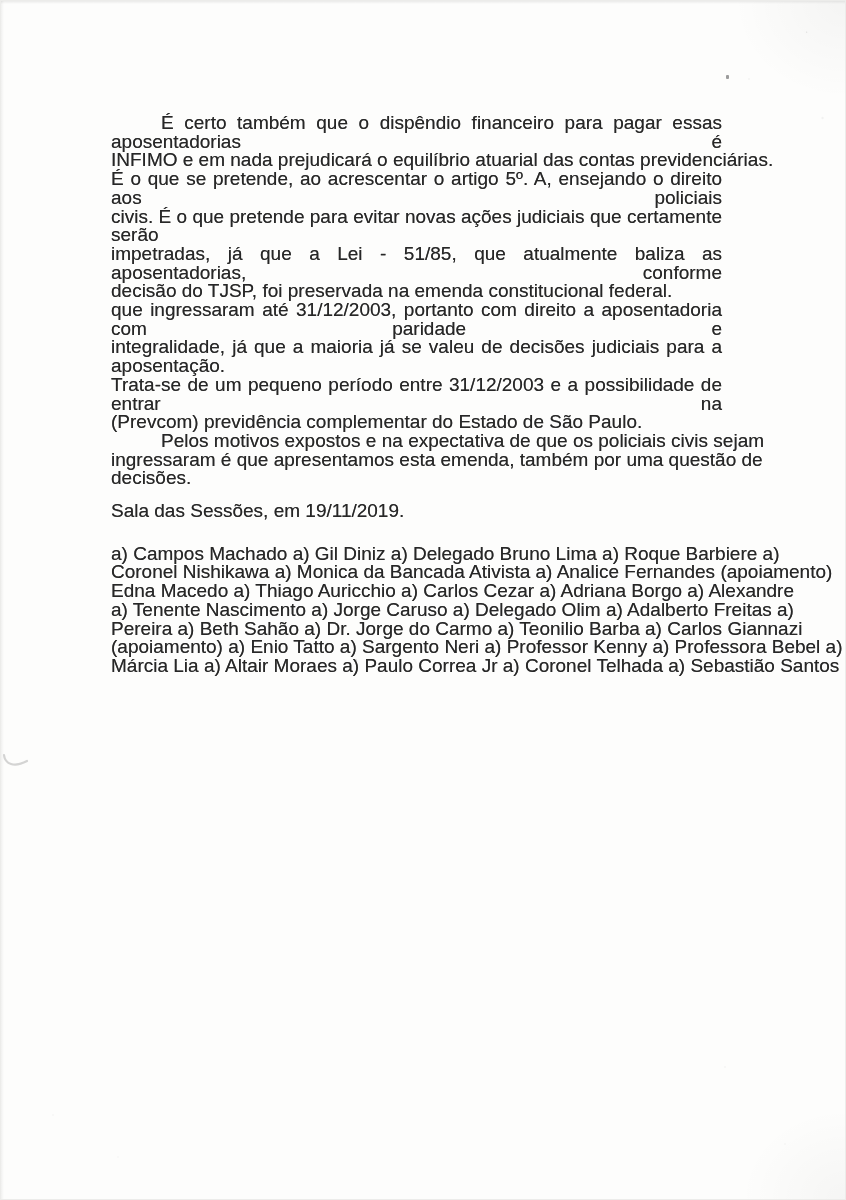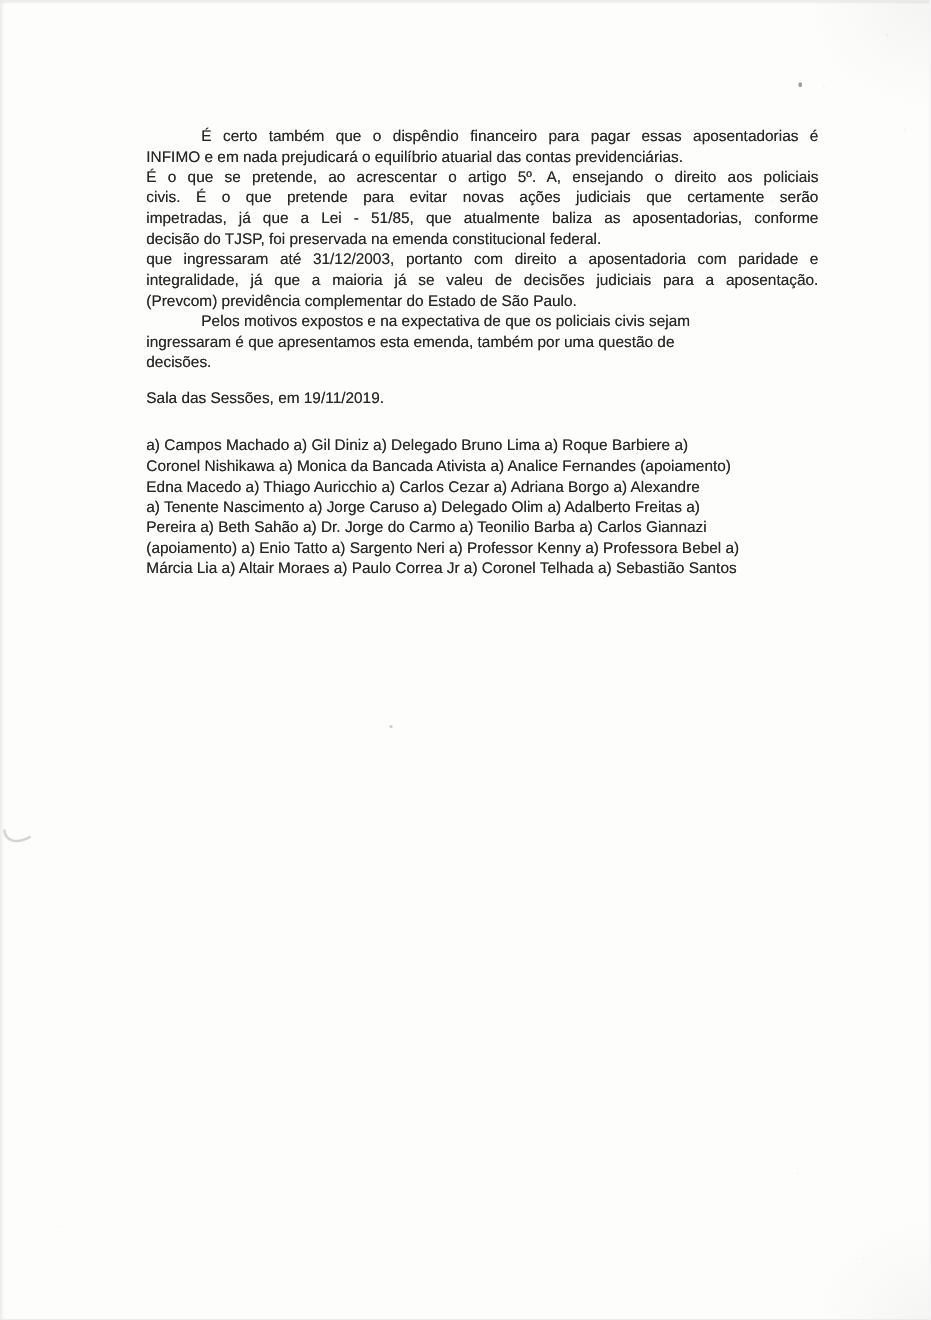--- a/index.html
+++ b/index.html
@@ -56,25 +56,25 @@
   .speck-b {
     position: absolute; left: 353px; top: 658px; width: 3px; height: 3px;
     background: rgba(120,120,120,0.35); border-radius: 50%;
   }
   .pen-mark {
     position: absolute; left: 0px; top: 749px;
   }
   
   .textblock {
     position: absolute;
-    left: 132px;
+    left: 110px;
     top: 113px;
     width: 611px;
     color: #272727;
-    font-size: 14px;
+    font-size: 19px;
     line-height: 18.7px;
     text-shadow: 0 0 0.45px rgba(20,20,20,0.6);
   }
   .block { margin: 0; }
   .tl { min-height: 18.7px; }
   .tl:not(.just) { white-space: nowrap; }
   .just { text-align: justify; text-align-last: justify; }
   .ind { text-indent: 50px; }
 </style>
 </head>
@@ -101,20 +101,21 @@
       </div>
       <div class="block">
         <div class="tl just">É o que se pretende, ao acrescentar o artigo 5º. A, ensejando o direito aos policiais</div>
         <div class="tl just">civis. É o que pretende para evitar novas ações judiciais que certamente serão</div>
         <div class="tl just">impetradas, já que a Lei - 51/85, que atualmente baliza as aposentadorias, conforme</div>
         <div class="tl">decisão do TJSP, foi preservada na emenda constitucional federal.</div>
       </div>
       <div class="block">
         <div class="tl just">que ingressaram até 31/12/2003, portanto com direito a aposentadoria com paridade e</div>
         <div class="tl just">integralidade, já que a maioria já se valeu de decisões judiciais para a aposentação.</div>
+        <div class="tl just">Trata-se de um pequeno período entre 31/12/2003 e a possibilidade de entrar na</div>
         <div class="tl">(Prevcom) previdência complementar do Estado de São Paulo.</div>
       </div>
       <div class="block">
         <div class="tl ind">Pelos motivos expostos e na expectativa de que os policiais civis sejam</div>
         <div class="tl">ingressaram é que apresentamos esta emenda, também por uma questão de</div>
         <div class="tl">decisões.</div>
       </div>
       <div class="block" style="margin-top: 14px;">
         <div class="tl">Sala das Sessões, em 19/11/2019.</div>
       </div>

